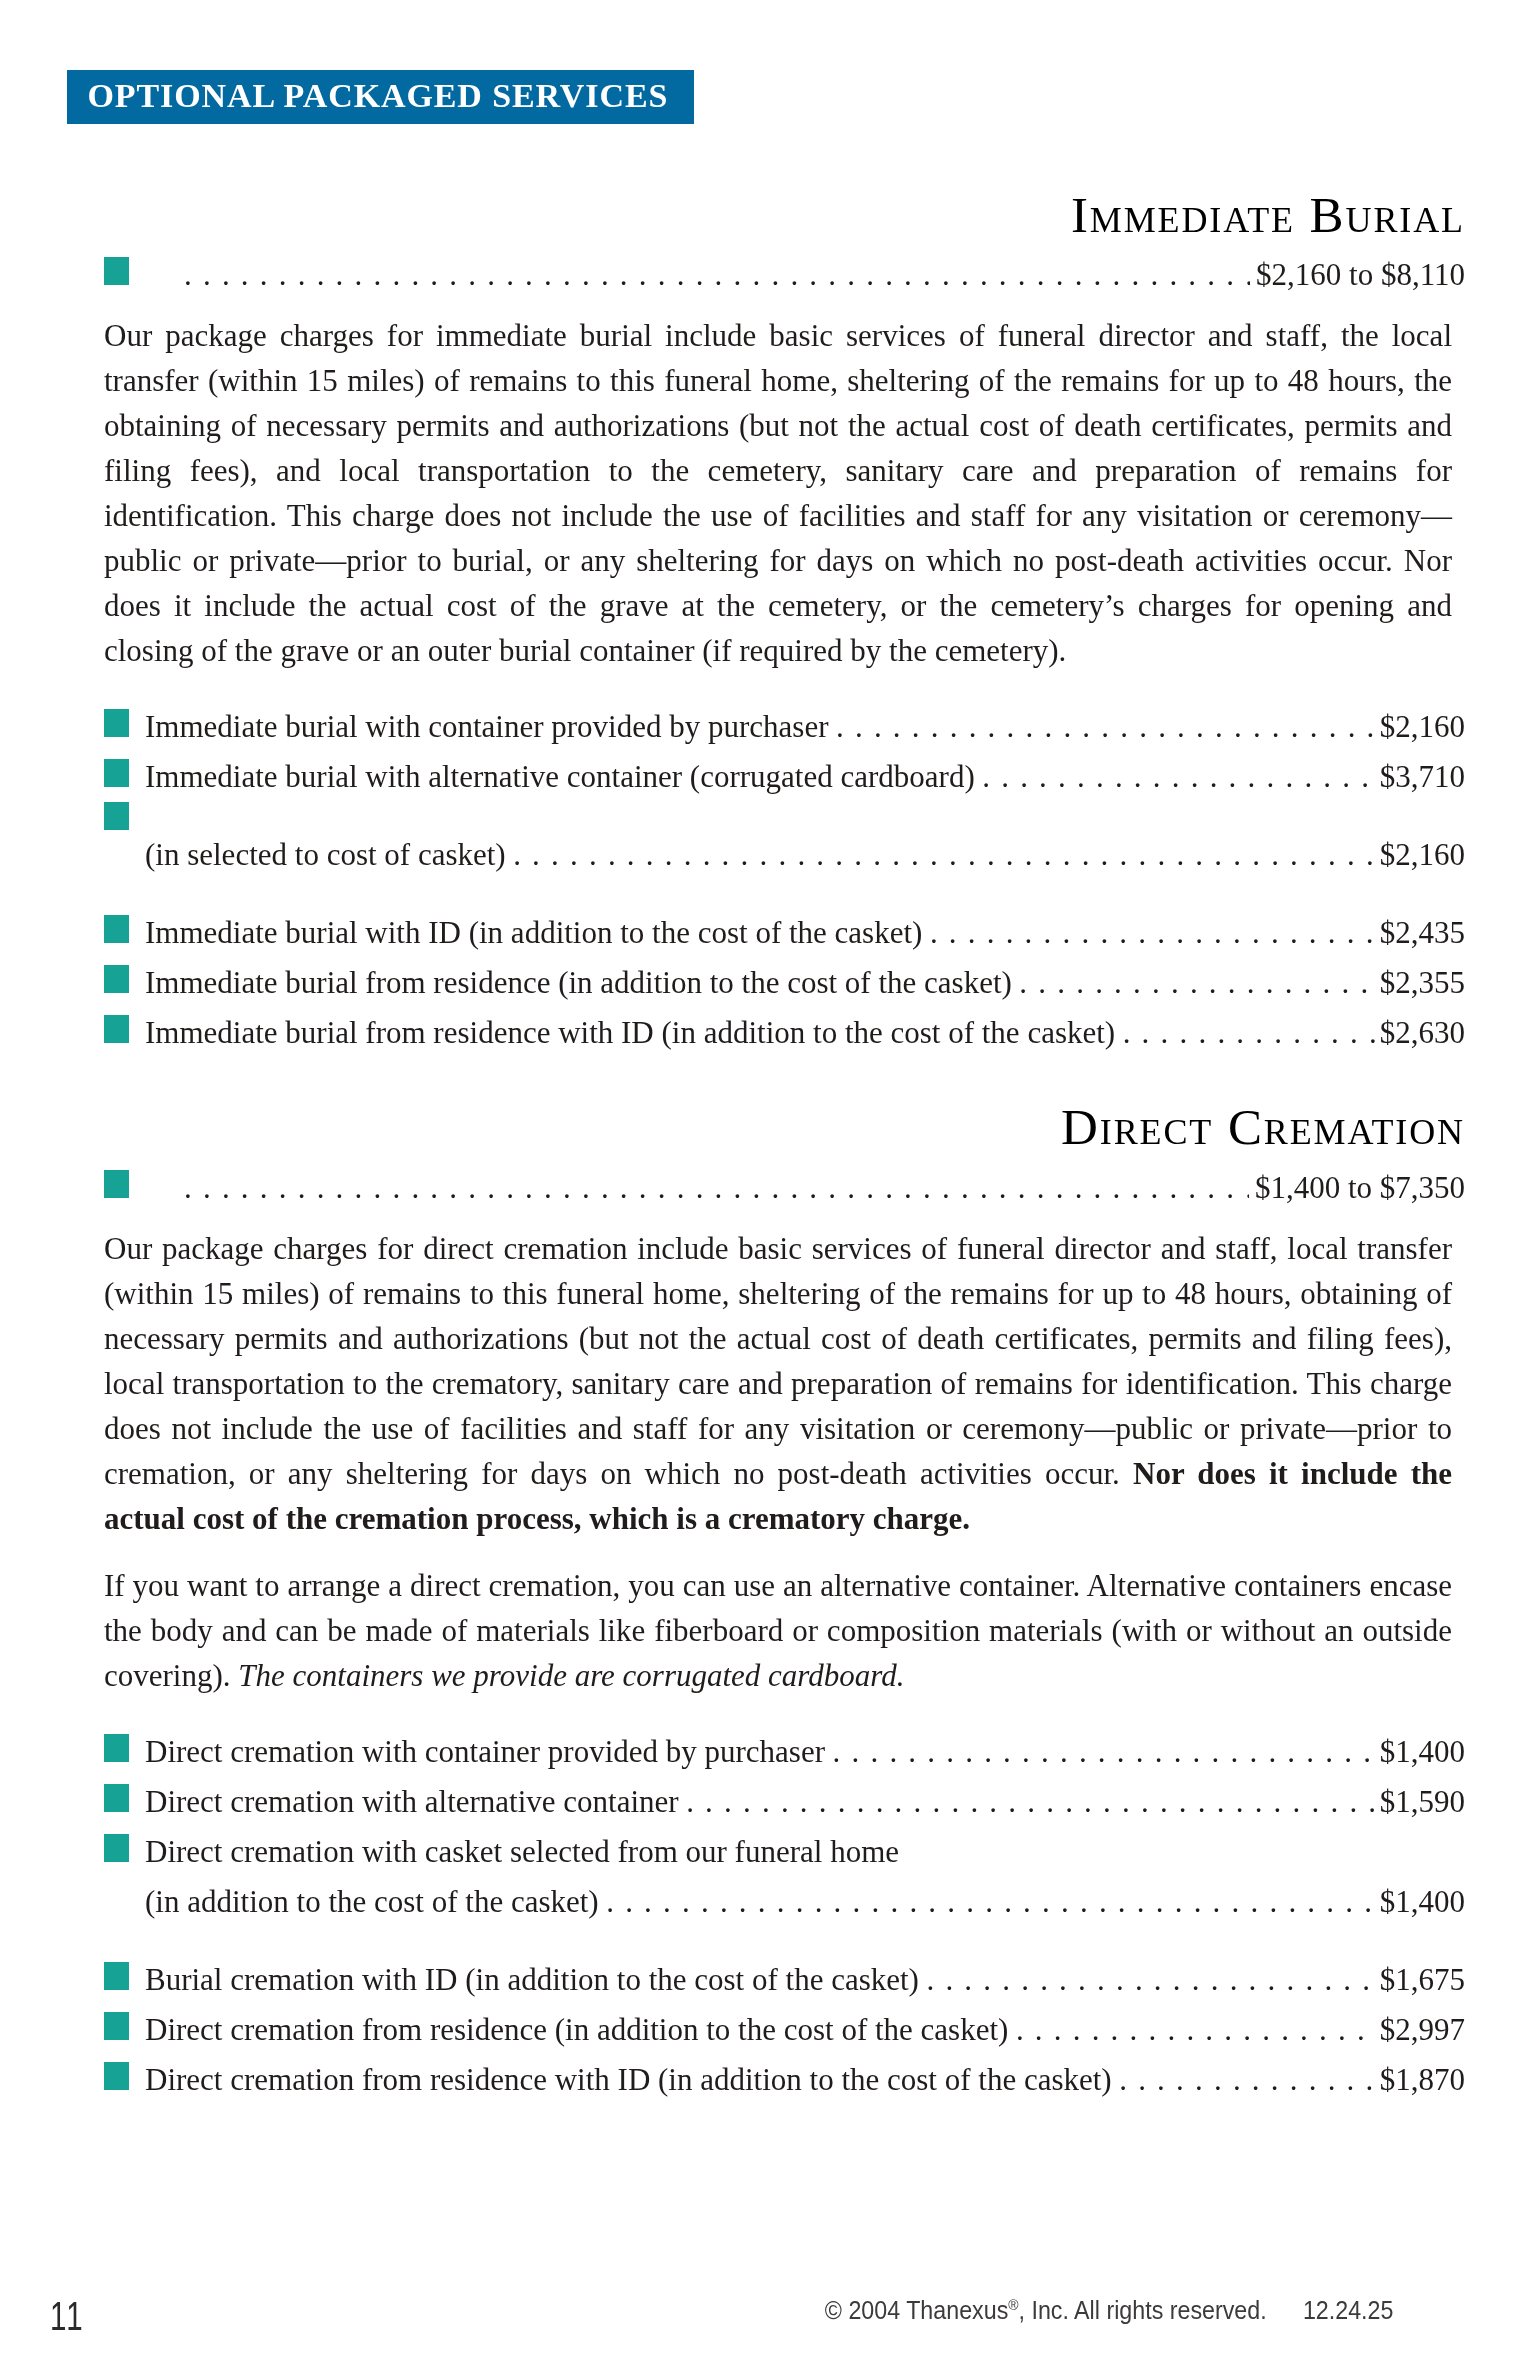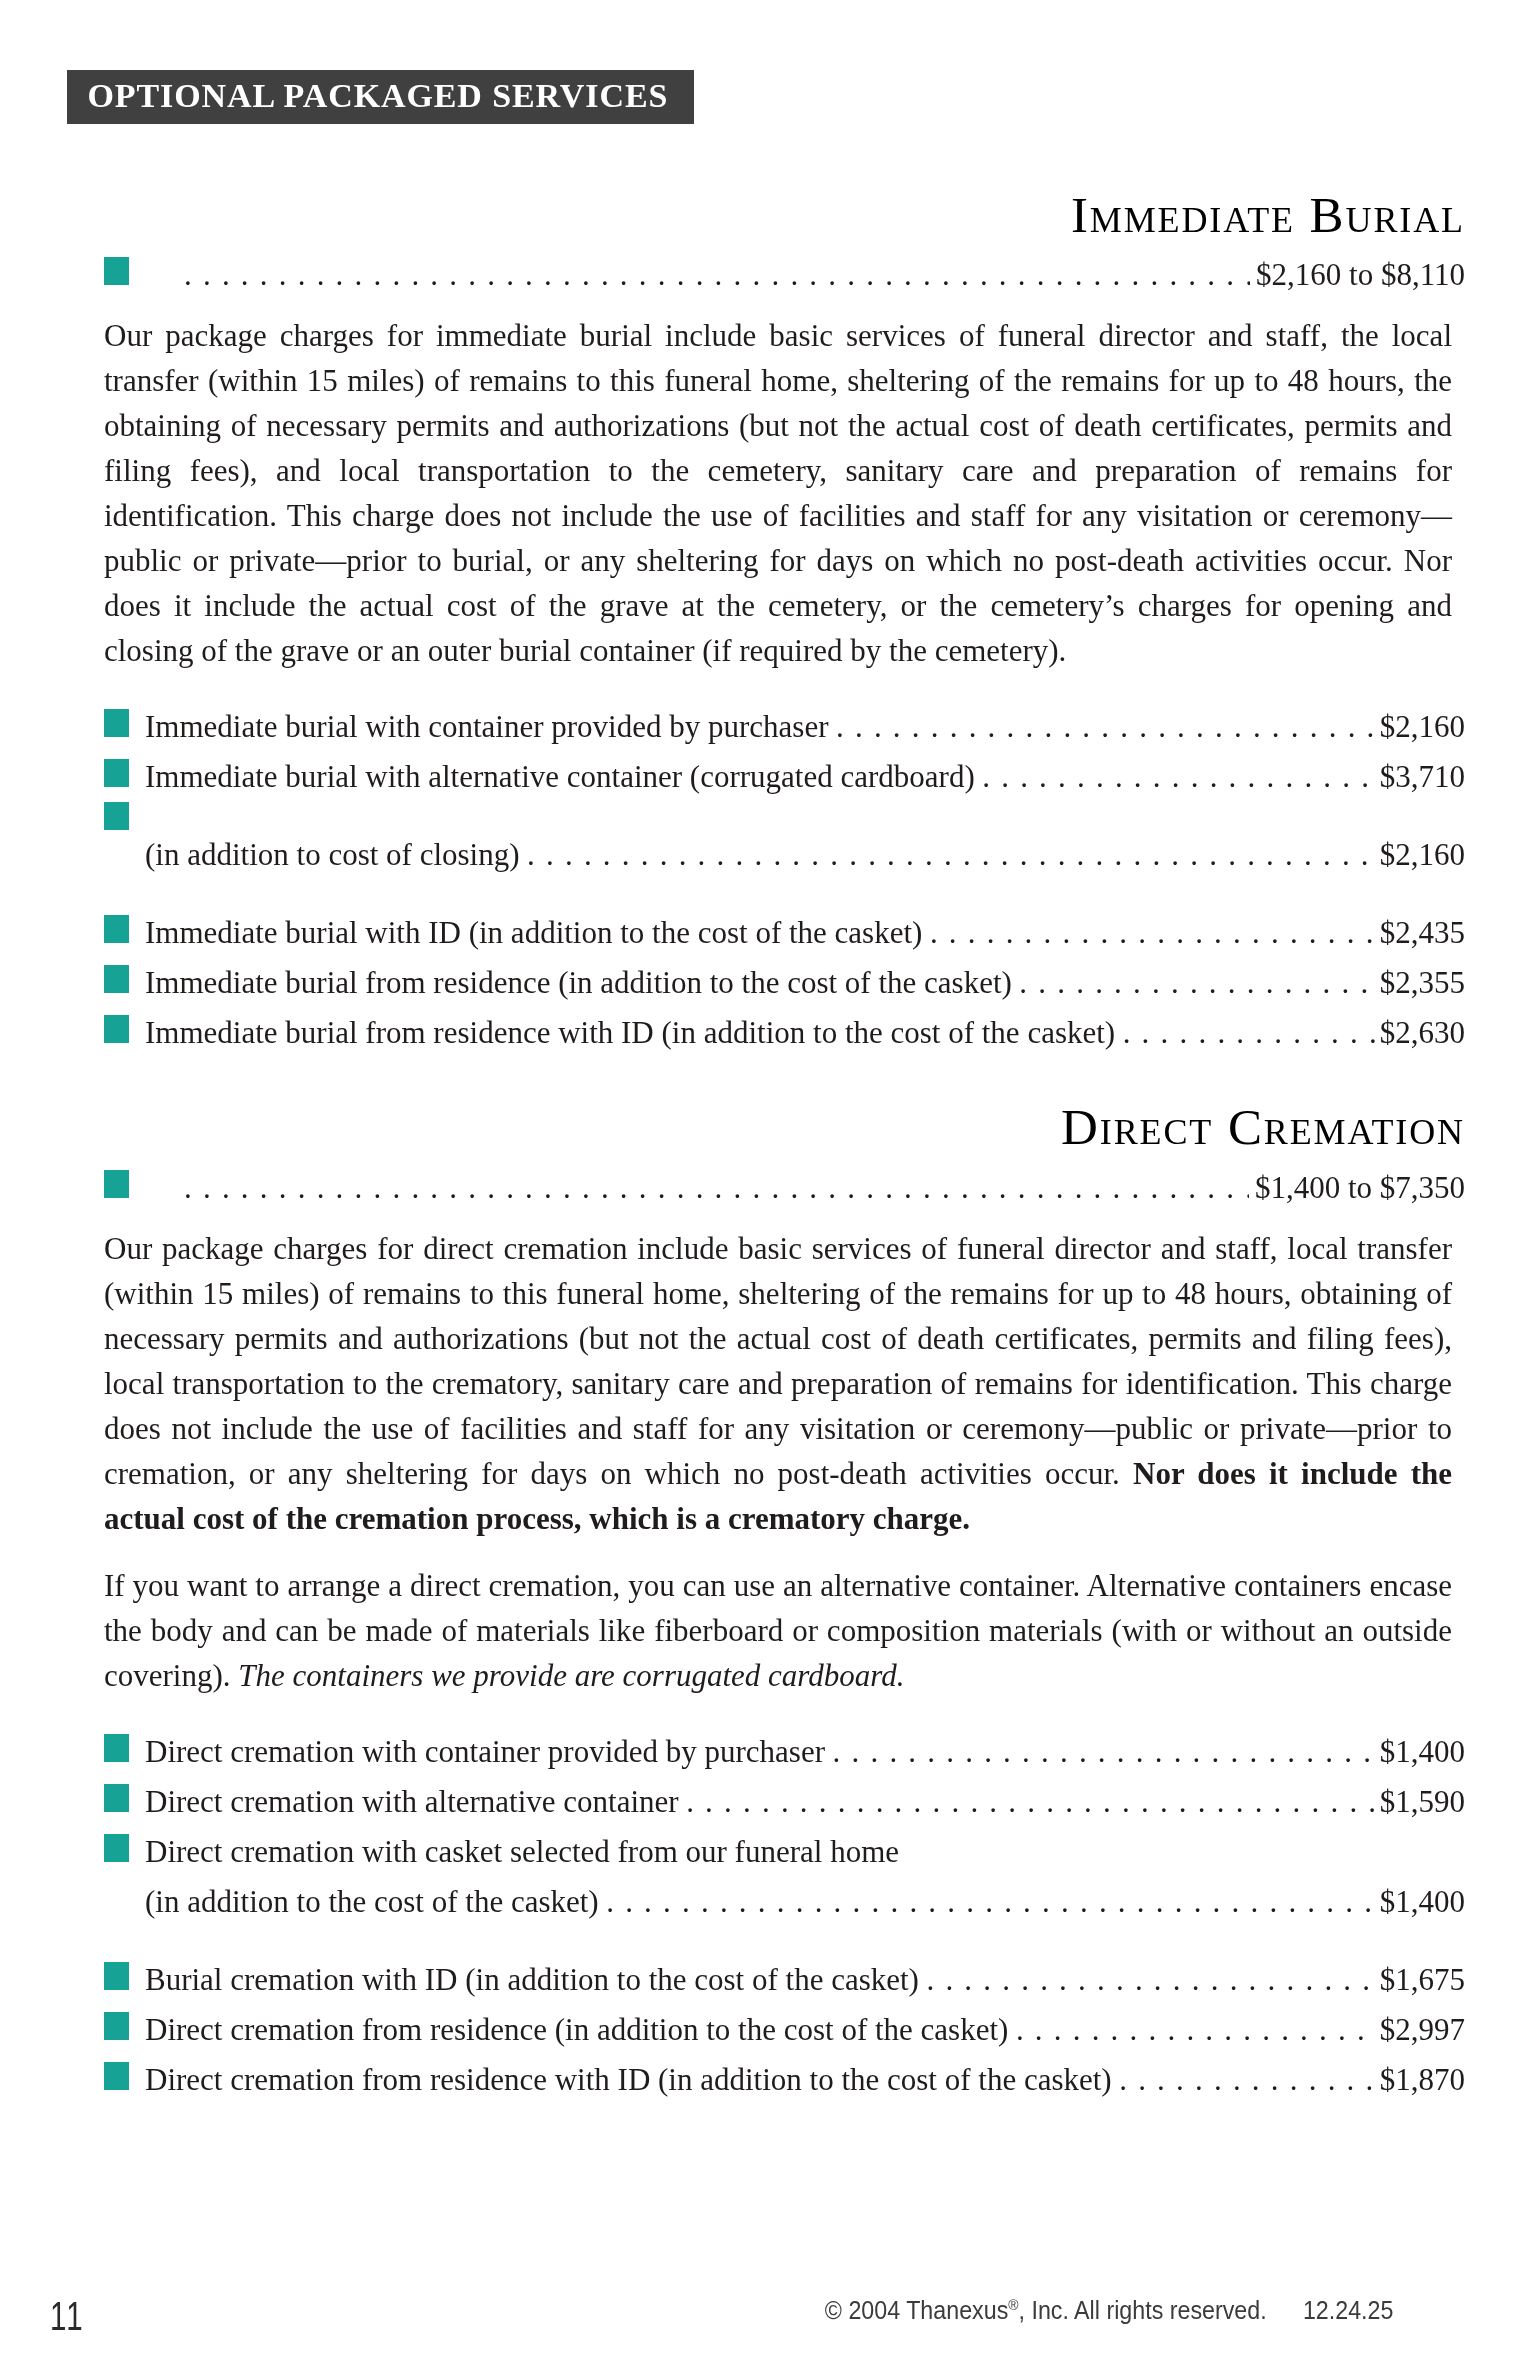--- a/index.html
+++ b/index.html
@@ -9,21 +9,21 @@
     height: 2377px;
     background: #ffffff;
     box-sizing: border-box;
     padding: 70px 73px 0 104px;
     font-family: "Liberation Serif", serif;
     color: #1f1c1b;
     overflow: hidden;
   }
   .banner {
     display: inline-block;
-    background: #404040;
+    background: #0369a1;
     color: #ffffff;
     font-weight: bold;
     font-size: 34px;
     letter-spacing: 0.9px;
     padding: 6.5px 26px 9.3px 20.5px;
     margin-left: -37px;
     white-space: nowrap;
   }
   .section-heading {
     font-size: 51px;
@@ -131,21 +131,21 @@
     <div class="item-row">
       <span class="bullet"></span>
       <span class="label">Immediate burial with alternative container (corrugated cardboard)</span>
       <span class="leader">............................................................................................................................................................................................................................................................................................................</span>
       <span class="price">$3,710</span>
     </div>
     <div class="item-row">
       <span class="bullet"></span>
     </div>
     <div class="item-row sub-row">
-      <span class="label">(in addition to cost of closing)</span>
+      <span class="label">(in selected to cost of casket)</span>
       <span class="leader">............................................................................................................................................................................................................................................................................................................</span>
       <span class="price">$2,160</span>
     </div>
     <div class="group-gap"></div>
     <div class="item-row">
       <span class="bullet"></span>
       <span class="label">Immediate burial with ID (in addition to the cost of the casket)</span>
       <span class="leader">............................................................................................................................................................................................................................................................................................................</span>
       <span class="price">$2,435</span>
     </div>

